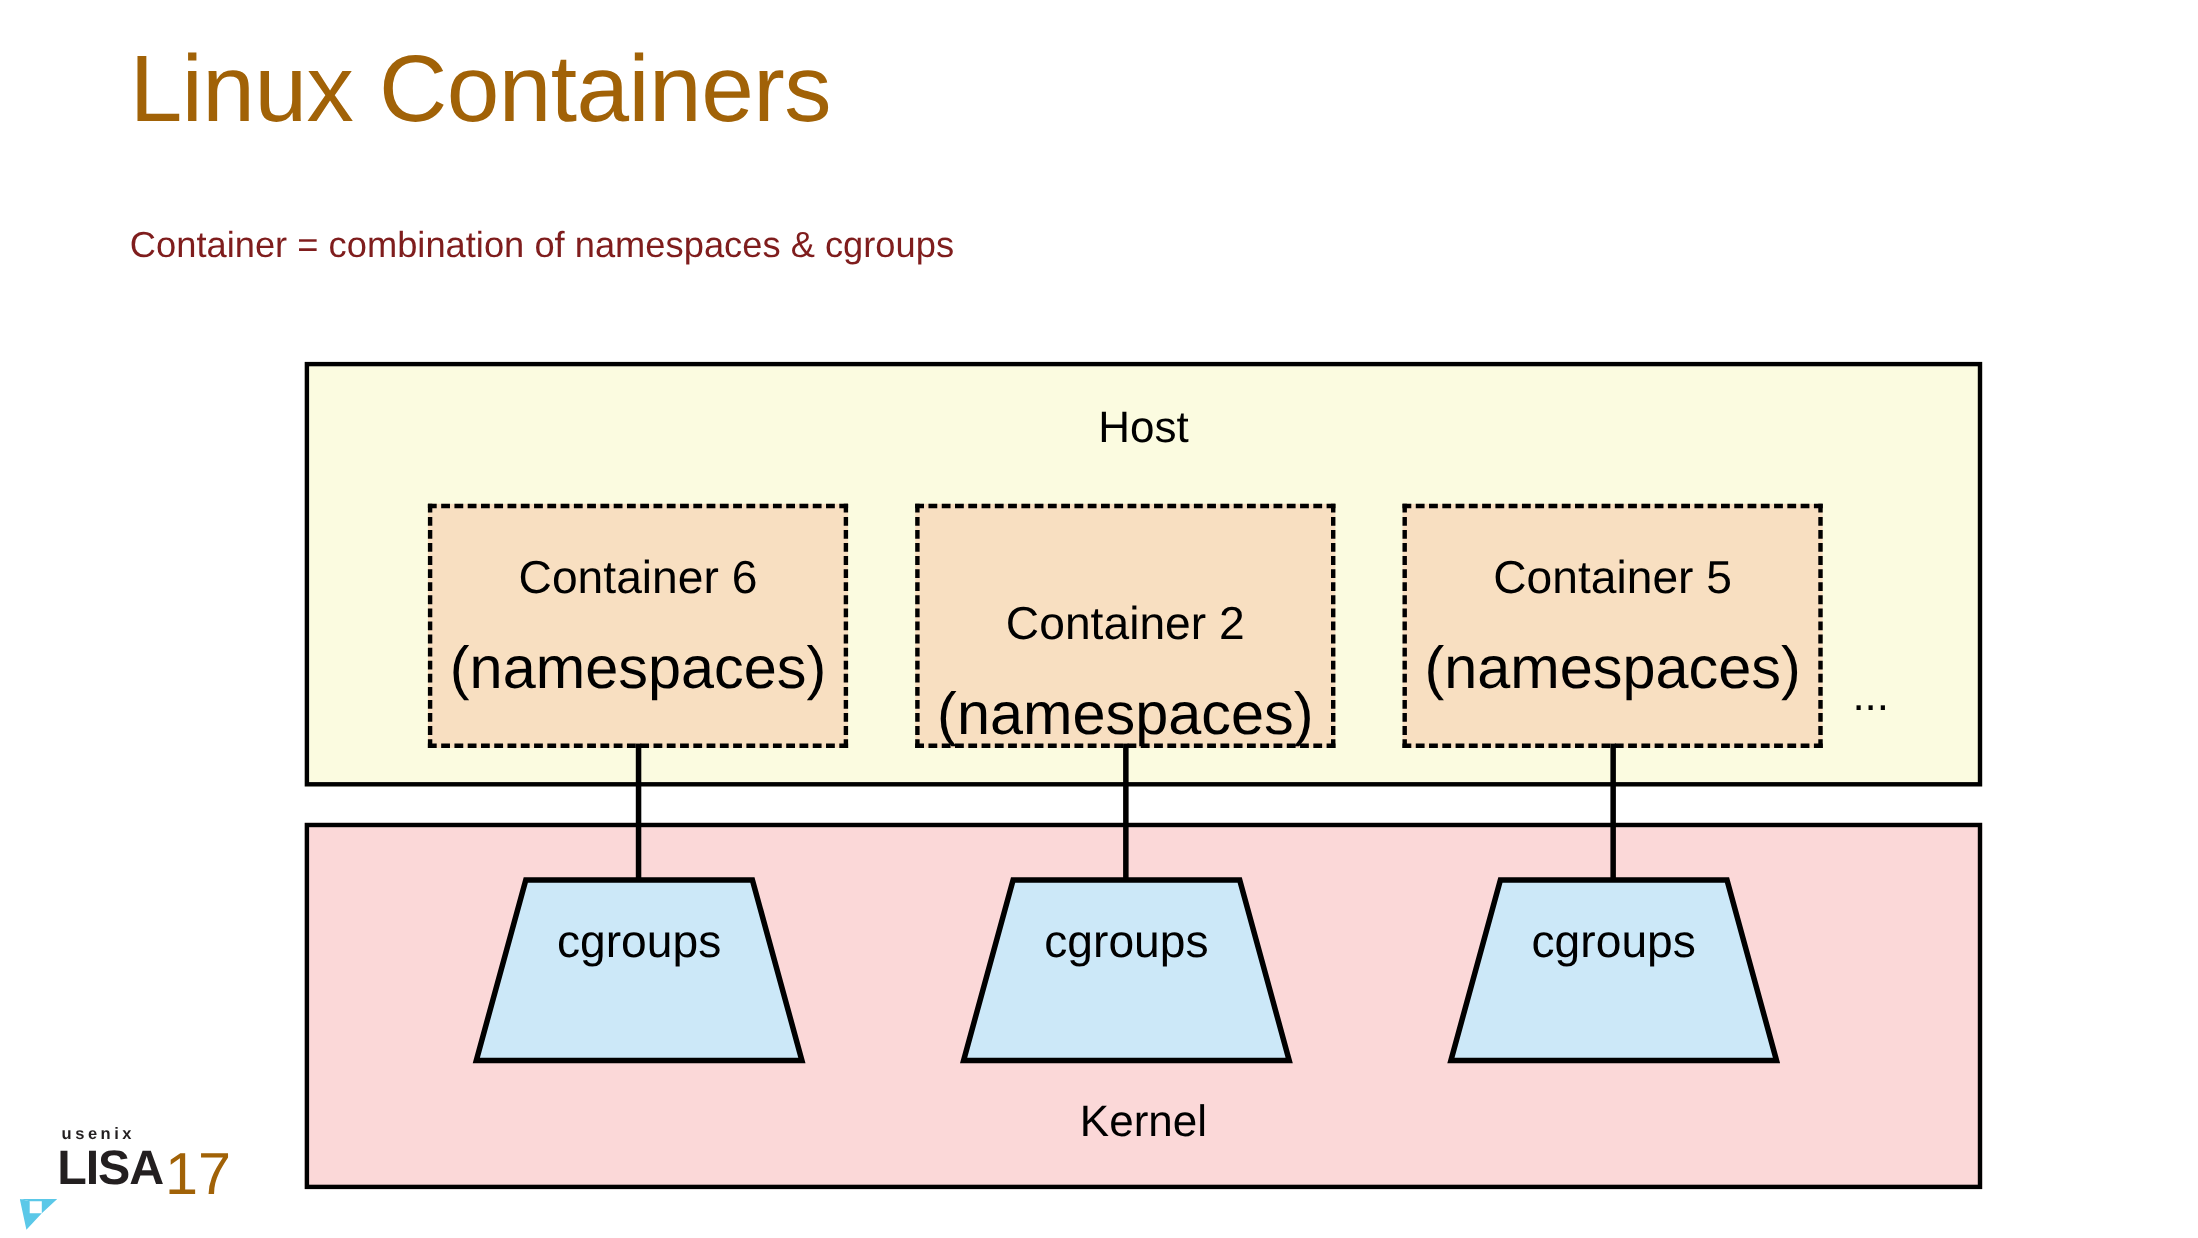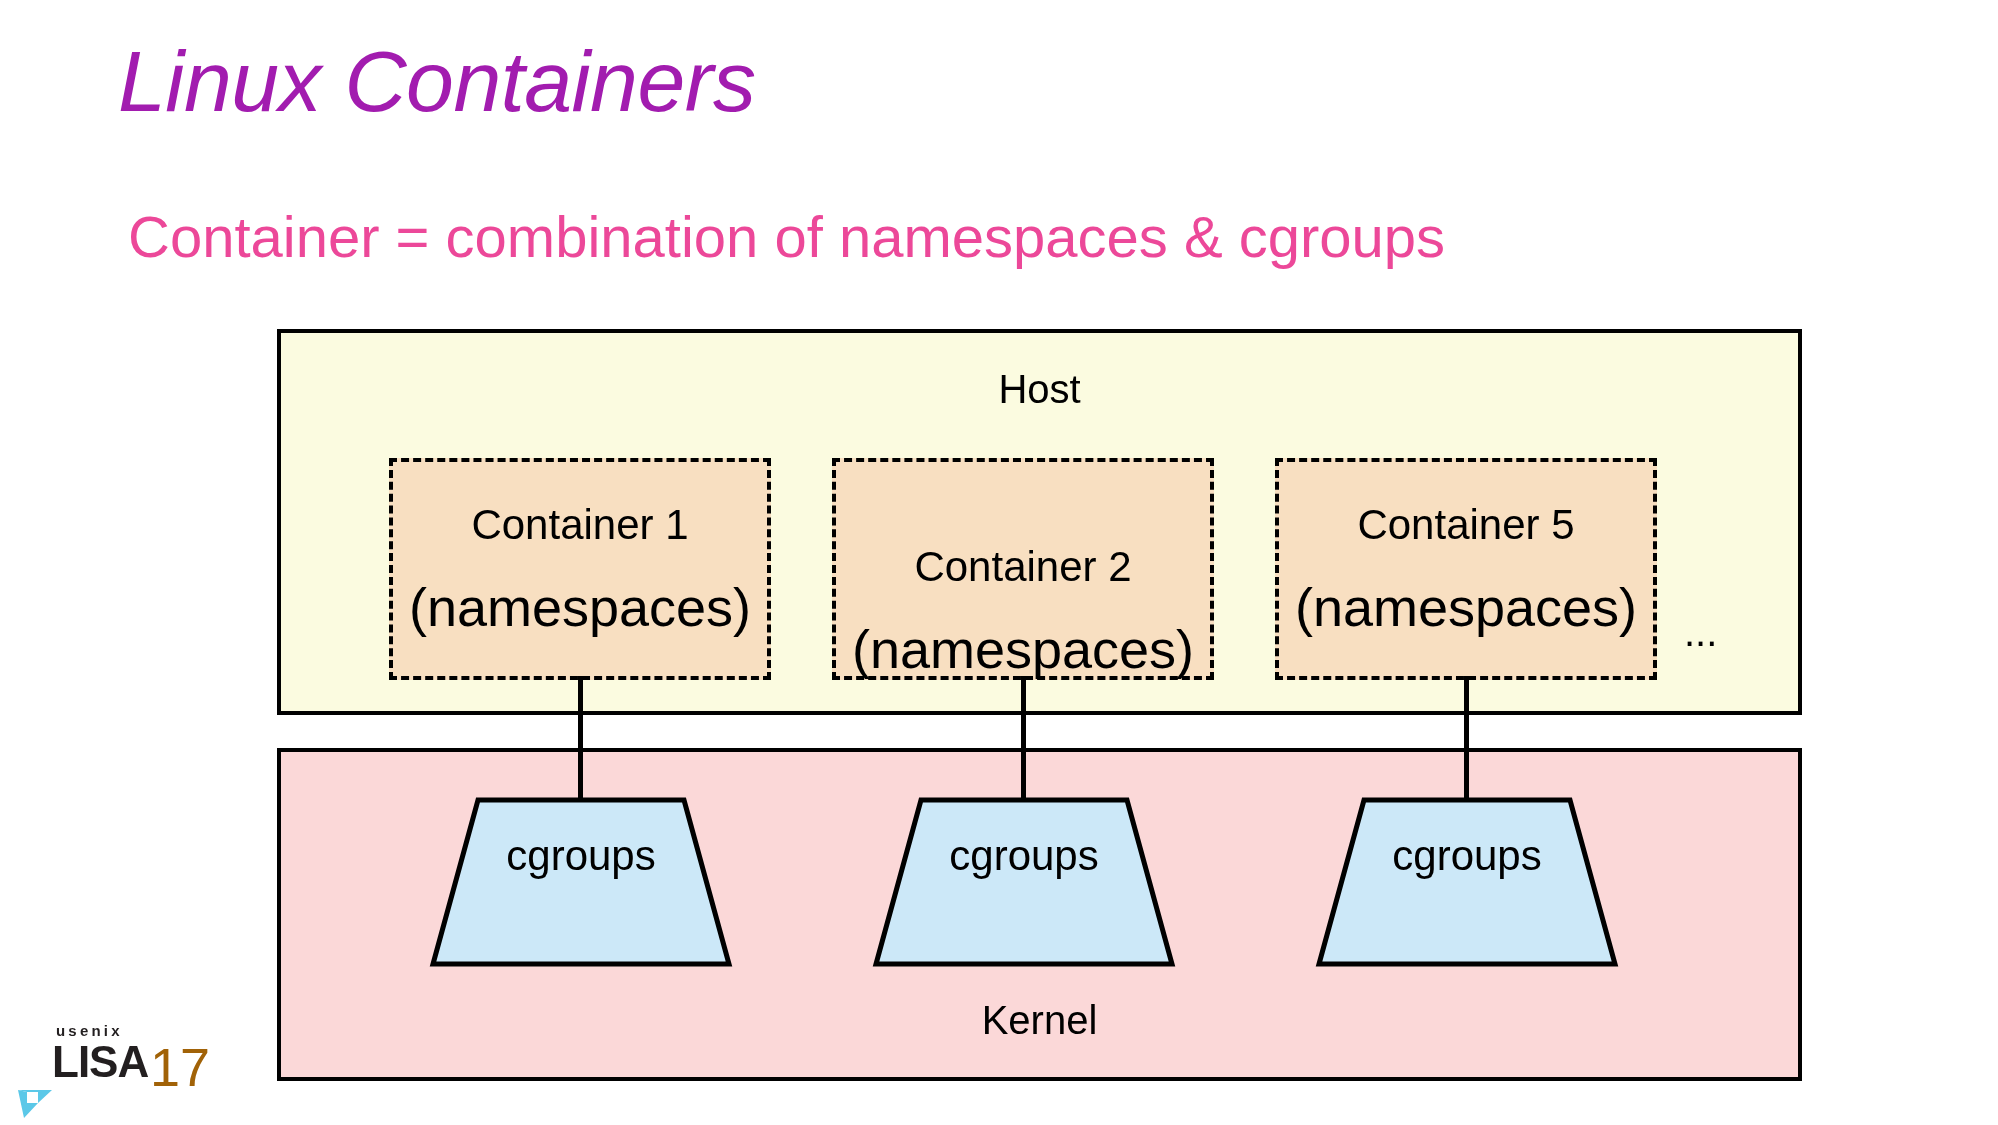--- a/index.html
+++ b/index.html
@@ -18,32 +18,31 @@
 
   
   #slide-title {
     position: absolute;
     left: 118px;
     top: 36px;
     font-size: 86px;
     line-height: 1.05;
     font-weight: 400;
     letter-spacing: -0.5px;
-    color: #a21caf;
+    color: #a16207;
     white-space: nowrap;
-    font-style: italic;
   }
   #slide-subtitle {
     position: absolute;
-    left: 128px;
+    left: 118px;
     top: 205px;
-    font-size: 58px;
+    font-size: 33px;
     line-height: 1.1;
     font-weight: 400;
-    color: #ec4899;
+    color: #7f1d1d;
     white-space: nowrap;
   }
 
   
   #diagram {
     position: absolute;
     left: 0;
     top: 0;
     width: 1748px;
     height: 1125px;
@@ -214,21 +213,21 @@
 <div id="slide-title">Linux Containers</div>
 <div id="slide-subtitle">Container = combination of namespaces &amp; cgroups</div>
 
 <div id="diagram">
 
   <div id="host-box">
     <div id="host-label">Host</div>
   </div>
 
   <div class="container-box" id="container-box-1">
-    <div class="c-title">Container 1</div>
+    <div class="c-title">Container 6</div>
     <div class="c-sub">(namespaces)</div>
   </div>
   <div class="container-box" id="container-box-2">
     <div class="c-title">Container 2</div>
     <div class="c-sub">(namespaces)</div>
   </div>
   <div class="container-box" id="container-box-3">
     <div class="c-title">Container 5</div>
     <div class="c-sub">(namespaces)</div>
   </div>

